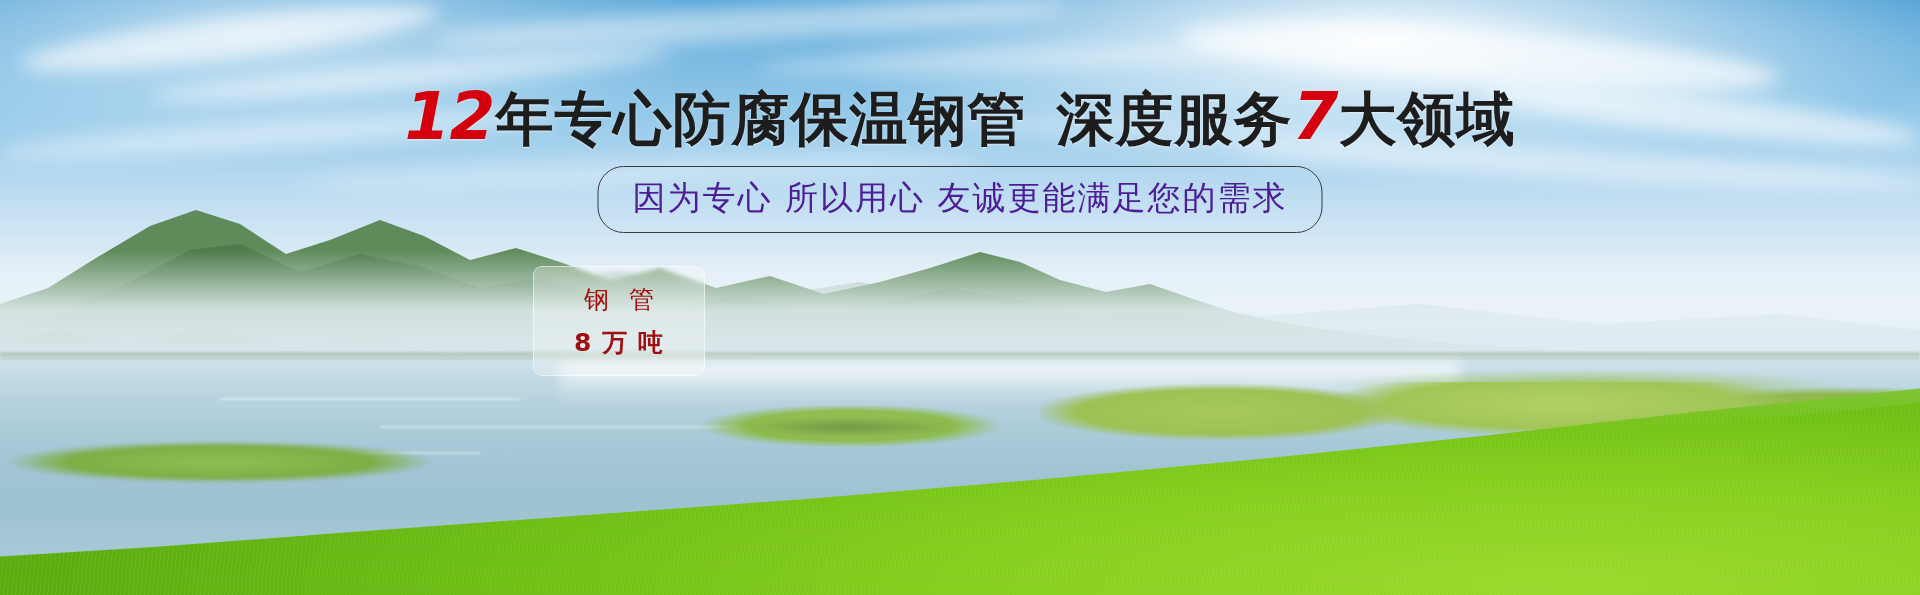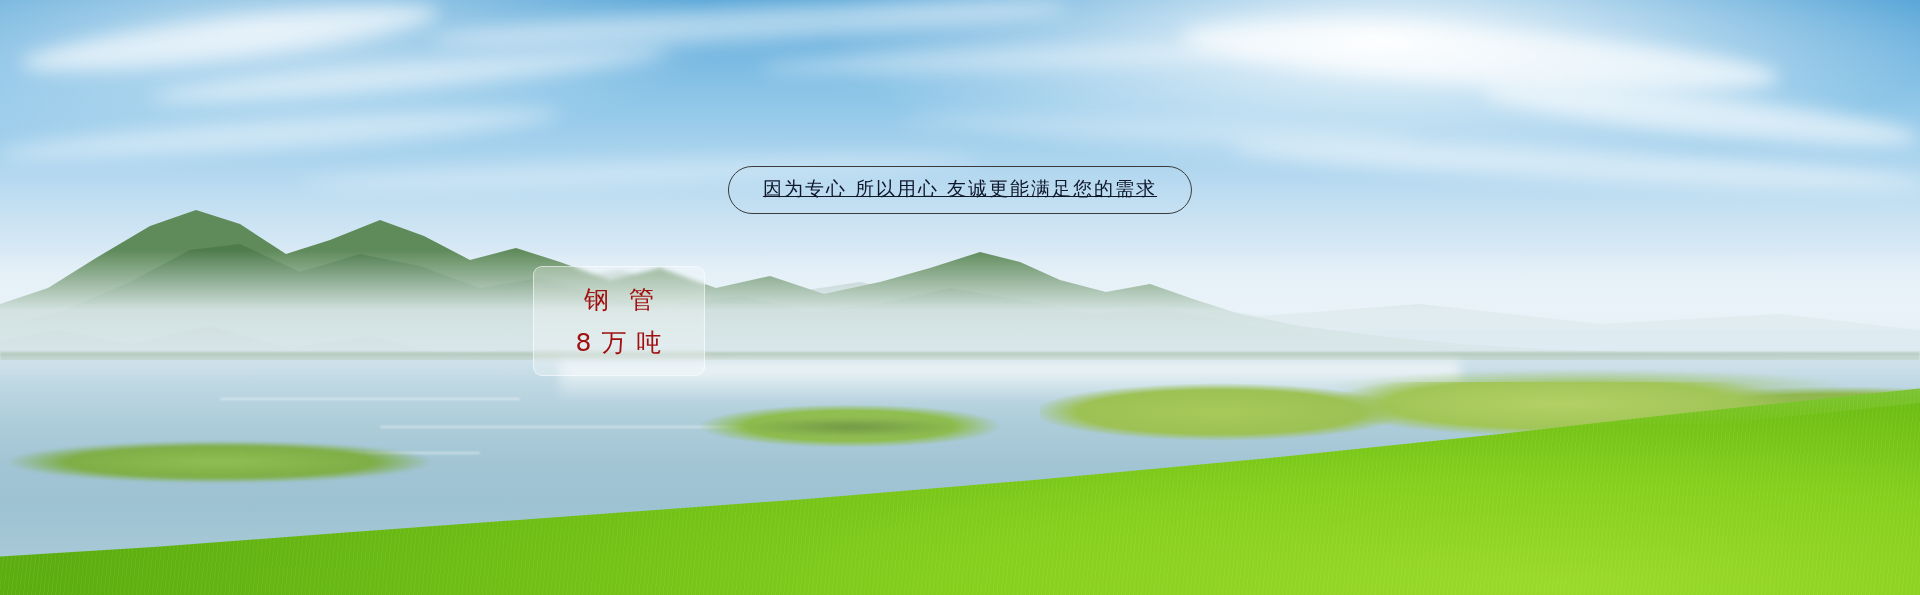--- a/index.html
+++ b/index.html
@@ -150,26 +150,25 @@
     letter-spacing:-1px;
     margin-right:1px;
   }
   .headline .gap{display:inline-block;width:30px;}
 
   .subtitle-pill{
     position:absolute;left:50%;top:166px;transform:translateX(-50%);
     border:1px solid #3b3b3b;
     border-radius:26px;
     padding:9px 34px 11px;
-    font-size:19px;
+    font-size:33px;
     letter-spacing:2px;
-    color:#0f172a;
+    color:#4c1d95;
     white-space:nowrap;
     background:transparent;
-    text-decoration:underline;
   }
 
   .cards{
     position:absolute;left:533px;top:266px;
     display:flex;
     gap:5px;
   }
   .card{
     width:170px;height:108px;
     border-radius:9px;
@@ -184,21 +183,21 @@
     font-size:25px;
     letter-spacing:6px;
     text-indent:6px;
     color:#a11010;
     font-weight:400;
   }
   .card-value{
     font-size:25px;
     color:#a11010;
     letter-spacing:1px;
-    font-weight:400;
+    font-weight:700;
     white-space:nowrap;
   }
   .card-value sup{font-size:15px;vertical-align:super;}
 </style>
 </head>
 <body>
 
 <div class="banner">
 
   <div class="scene">
@@ -252,20 +251,23 @@
     <div class="island-dark"></div>
     <div class="left-bank"></div>
 
     <div class="lawn"></div>
     <div class="lawn-tex"></div>
     <div class="lawn-edge"></div>
   </div>
 
   <div class="content">
 
+    <div class="headline">
+      <span class="num">12</span><span>年专心防腐保温钢管</span><span class="gap"></span><span>深度服务</span><span class="num">7</span><span>大领域</span>
+    </div>
 
     <div class="subtitle-pill">因为专心 所以用心  友诚更能满足您的需求</div>
 
     <div class="cards">
 
       <div class="card">
         <div class="card-title">钢 管</div>
         <div class="card-value">
           <span>8 万 吨</span>
         </div>

